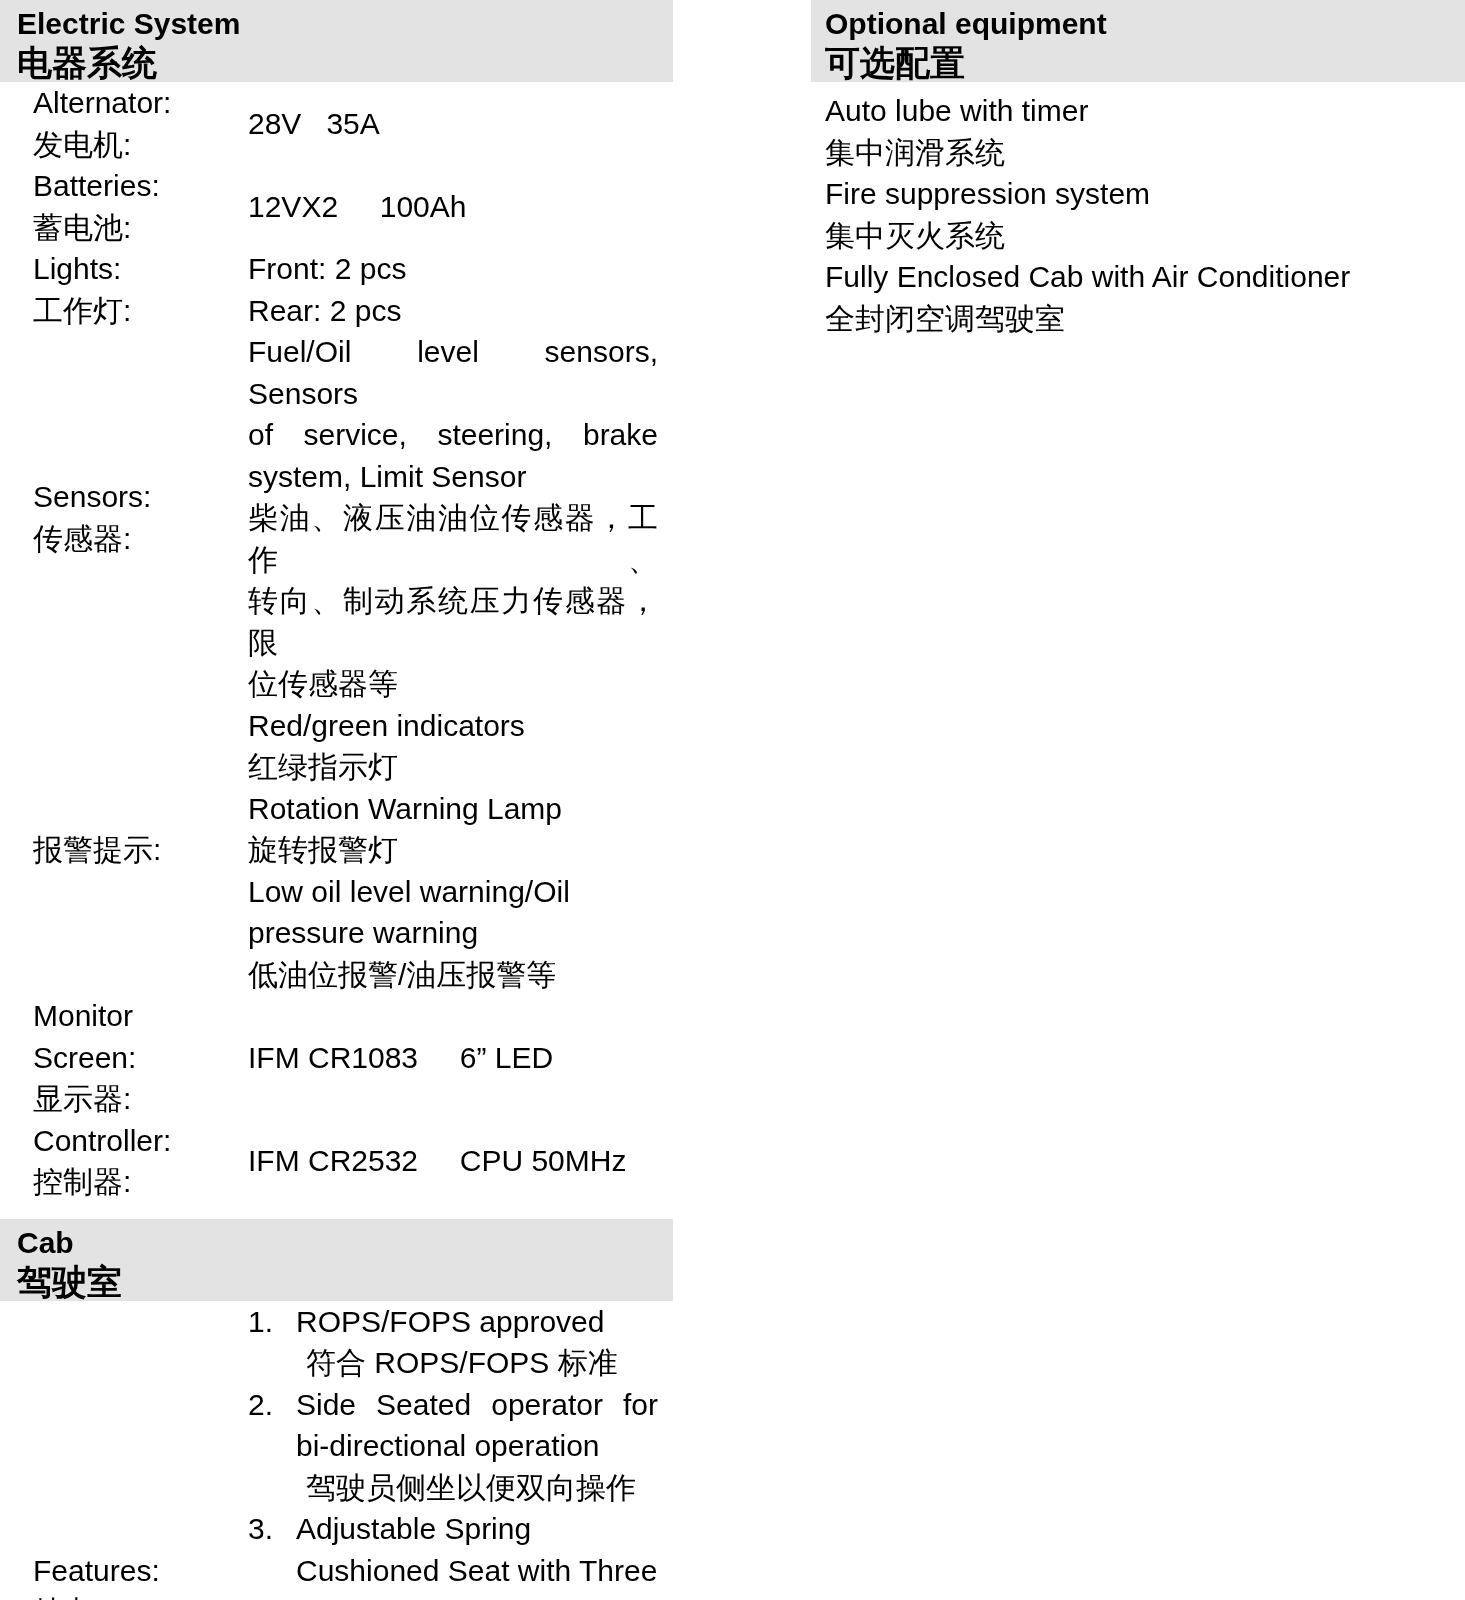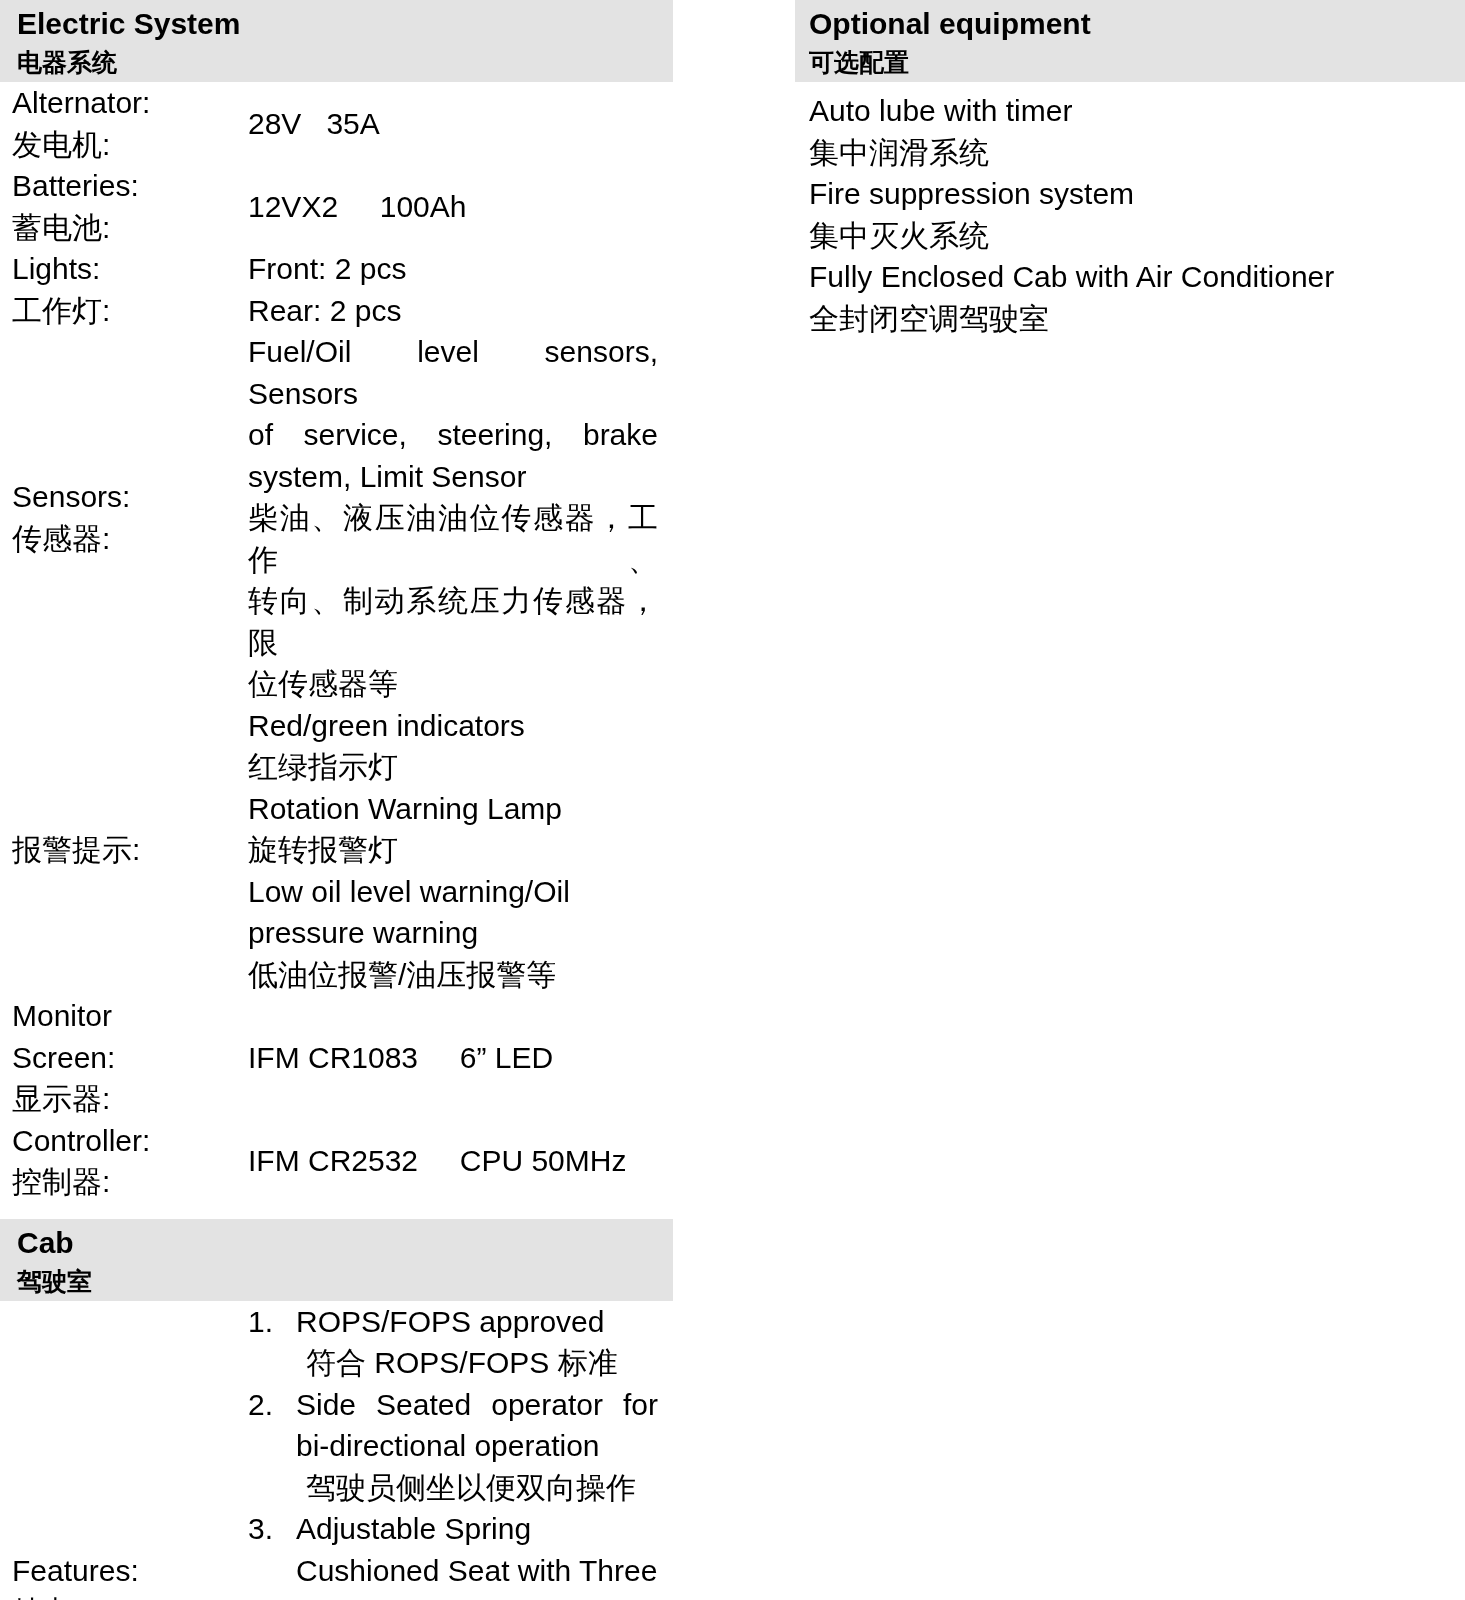--- a/index.html
+++ b/index.html
@@ -5,38 +5,38 @@
   html, body { margin: 0; padding: 0; }
   body {
     width: 1465px; height: 1600px;
     background: #ffffff;
     color: #000000;
     font-family: "Liberation Sans", sans-serif;
     font-size: 30px;
     line-height: 41.5px;
     overflow: hidden;
   }
-  .page { display: flex; width: 1333px; height: 1600px; }
+  .page { display: flex; width: 1333px; height: 1600px; gap: 16px; }
   .col-left  { width: 673px; flex: none; }
   .col-right { width: 670px; flex: none; margin-left: 122px; }
 
   .sec-header {
     background: var(--header-bg, #e3e3e3);
     height: 82px;
     box-sizing: border-box;
     padding: 4px 0 0 17px;
   }
   .col-right .sec-header { padding-left: 14px; }
   .sec-header .h-en { font-weight: bold; font-size: 30px; line-height: 39px; white-space: pre; }
-  .sec-header .h-zh { font-weight: bold; font-size: 25px; line-height: 39px; white-space: pre; }
+  .sec-header .h-zh { font-weight: bold; font-size: 35px; line-height: 39px; white-space: pre; }
   .cab-header { margin-top: 16px; }
 
   .spec-row { display: flex; align-items: center; }
   .spec-row.top { align-items: flex-end; }
-  .label-cell { width: 248px; flex: none; box-sizing: border-box; padding-left: 12px; }
+  .label-cell { width: 248px; flex: none; box-sizing: border-box; padding-left: 33px; }
   .value-cell { width: 410px; flex: none; }
 
   .line { white-space: pre; }
   .line.just {
     white-space: pre-wrap;
     text-align: justify;
     text-align-last: justify;
   }
 
   .feature-item { display: flex; }

